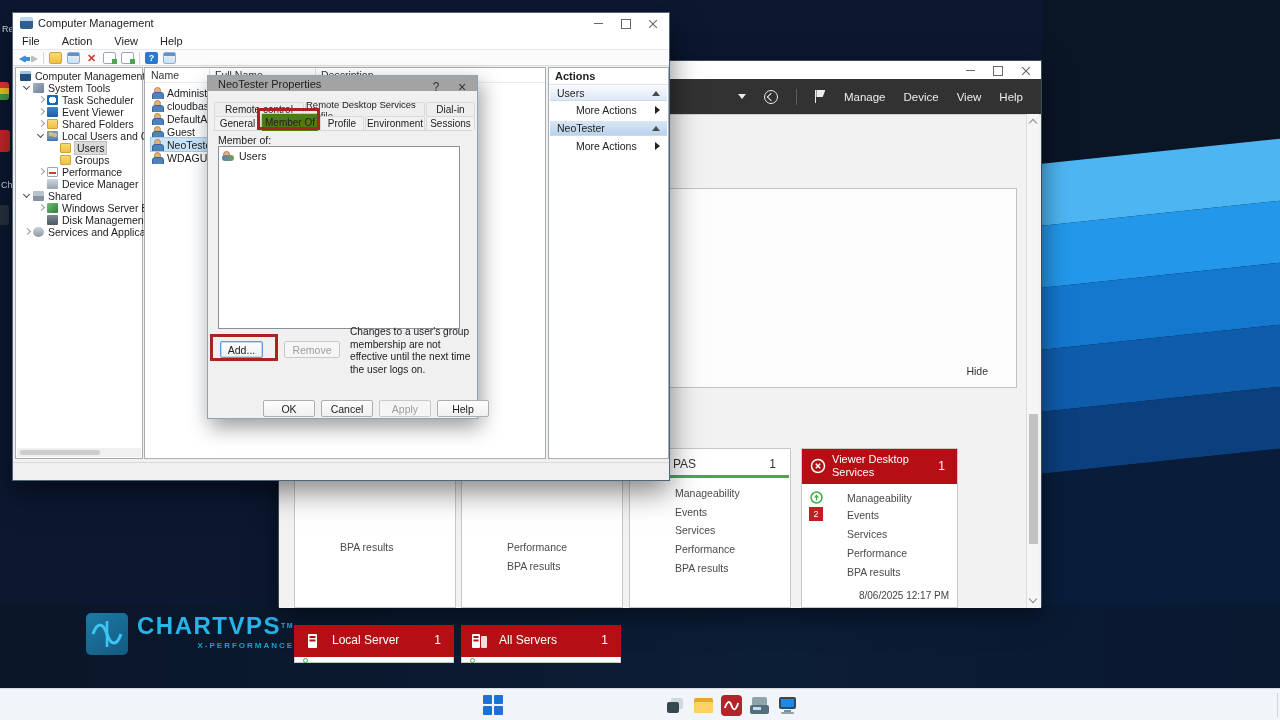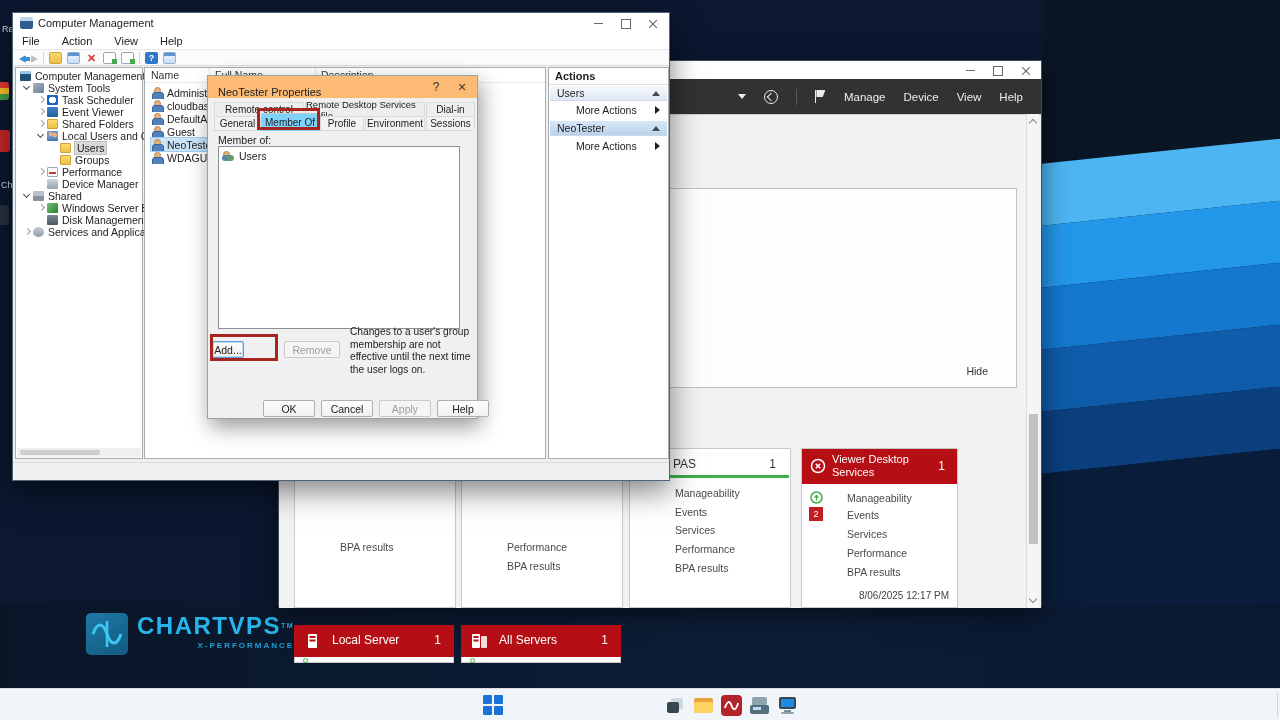--- a/index.html
+++ b/index.html
@@ -111,27 +111,27 @@
   
   .act-head{position:absolute;left:0;top:0;width:100%;height:17px;background:#fff;border-bottom:1px solid #e1e1e1;font-size:11px;font-weight:bold;display:flex;align-items:center;padding-left:6px}
   .act-band{position:absolute;left:1px;right:1px;height:15px;display:flex;align-items:center;font-size:10.5px;padding:0 7px;background:linear-gradient(#f7fafd,#dde8f4);border-bottom:1px solid #cdd9e6}
   .act-band.sel{background:linear-gradient(#d8e7f6,#b9d3ec)}
   .act-item{position:absolute;left:1px;right:1px;height:14px;display:flex;align-items:center;font-size:10.5px;padding-left:26px}
   .tri-up{width:0;height:0;border-left:4px solid transparent;border-right:4px solid transparent;border-bottom:5px solid #4a4a4a;margin-left:auto}
   .tri-right{width:0;height:0;border-top:4px solid transparent;border-bottom:4px solid transparent;border-left:5px solid #222;margin-left:auto}
 
   
   #dlg{left:207px;top:75px;width:271px;height:344px;background:#f0f0f0;border:1px solid #95a2b0;box-shadow:3px 8px 20px rgba(0,0,0,.4);z-index:30}
-  #dlg .titlebar{position:absolute;left:0;top:0;width:100%;height:22px;background:#fdba74;display:flex;align-items:flex-end}
+  #dlg .titlebar{position:absolute;left:0;top:0;width:100%;height:15px;background:#a3a3a3;display:flex;align-items:center}
   #dlg .title{font-size:11px;margin-left:10px}
   .dlg-btn{position:absolute;top:0;width:26px;height:22px;display:flex;align-items:center;justify-content:center;font-size:12px;color:#333}
   .tab{position:absolute;height:14px;background:#f2f2f2;border:1px solid #d9d9d9;border-bottom:none;font-size:10px;color:#222;display:flex;align-items:center;justify-content:center;border-radius:2px 2px 0 0}
   .tab.back{top:26px;background:#eee}
   .tab.front{top:40px}
-  .tab.active{top:37px;height:18px;background:#7dd3fc;border-color:#c9c9c9;z-index:2;font-size:10px}
+  .tab.active{top:37px;height:18px;background:#4d7c0f;border-color:#c9c9c9;z-index:2;font-size:10px}
   .tabline{position:absolute;left:5px;right:5px;top:54px;height:1px;background:#d6d6d6}
   .listbox{position:absolute;left:10px;top:70px;width:242px;height:183px;background:#fff;border:1px solid #8a9097}
   .lb-item{position:absolute;left:3px;top:3px;display:flex;align-items:center;font-size:10.5px;gap:4px}
   .ugrp{width:13px;height:11px;position:relative}
   .ugrp::before{content:"";position:absolute;left:1px;top:0;width:5px;height:5px;border-radius:50%;background:#e7b17e;border:1px solid #a97e4e}
   .ugrp::after{content:"";position:absolute;left:0px;top:4px;width:12px;height:6px;border-radius:3px;background:linear-gradient(90deg,#4f81bd,#6ea44f)}
   .pbtn{position:absolute;height:17px;background:linear-gradient(#fdfdfd,#f0f0f0);border:1px solid #aeaeae;font-size:10.5px;display:flex;align-items:center;justify-content:center;border-radius:2px;color:#222}
   .pbtn.focus{border:1px solid #5c9fd8;box-shadow:inset 0 0 0 1px #bcd9f0}
   .pbtn.disabled{color:#9d9d9d;background:#f5f5f5;border-color:#c9c9c9}
   .note{position:absolute;left:142px;top:250px;width:124px;font-size:10.2px;line-height:1.24;color:#222}
@@ -478,21 +478,21 @@
   <div class="tabline"></div>
 
   <div style="position:absolute;left:10px;top:58px;font-size:10.5px">Member of:</div>
   <div class="listbox">
     <div class="lb-item">
       <span class="ugrp"></span>
       <span>Users</span>
     </div>
   </div>
 
-  <div class="pbtn focus" style="left:4px;top:265px;width:32px">Add...</div>
+  <div class="pbtn focus" style="left:12px;top:265px;width:43px">Add...</div>
   <div class="pbtn disabled" style="left:76px;top:265px;width:56px">Remove</div>
   <div class="note">Changes to a user's group membership are not effective until the next time the user logs on.</div>
 
   <div class="pbtn" style="left:55px;top:324px;width:52px">OK</div>
   <div class="pbtn" style="left:113px;top:324px;width:52px">Cancel</div>
   <div class="pbtn disabled" style="left:171px;top:324px;width:52px">Apply</div>
   <div class="pbtn" style="left:229px;top:324px;width:52px">Help</div>
 </div>
 
 <div class="anno" style="left:257px;top:108px;width:63px;height:22px"></div>

